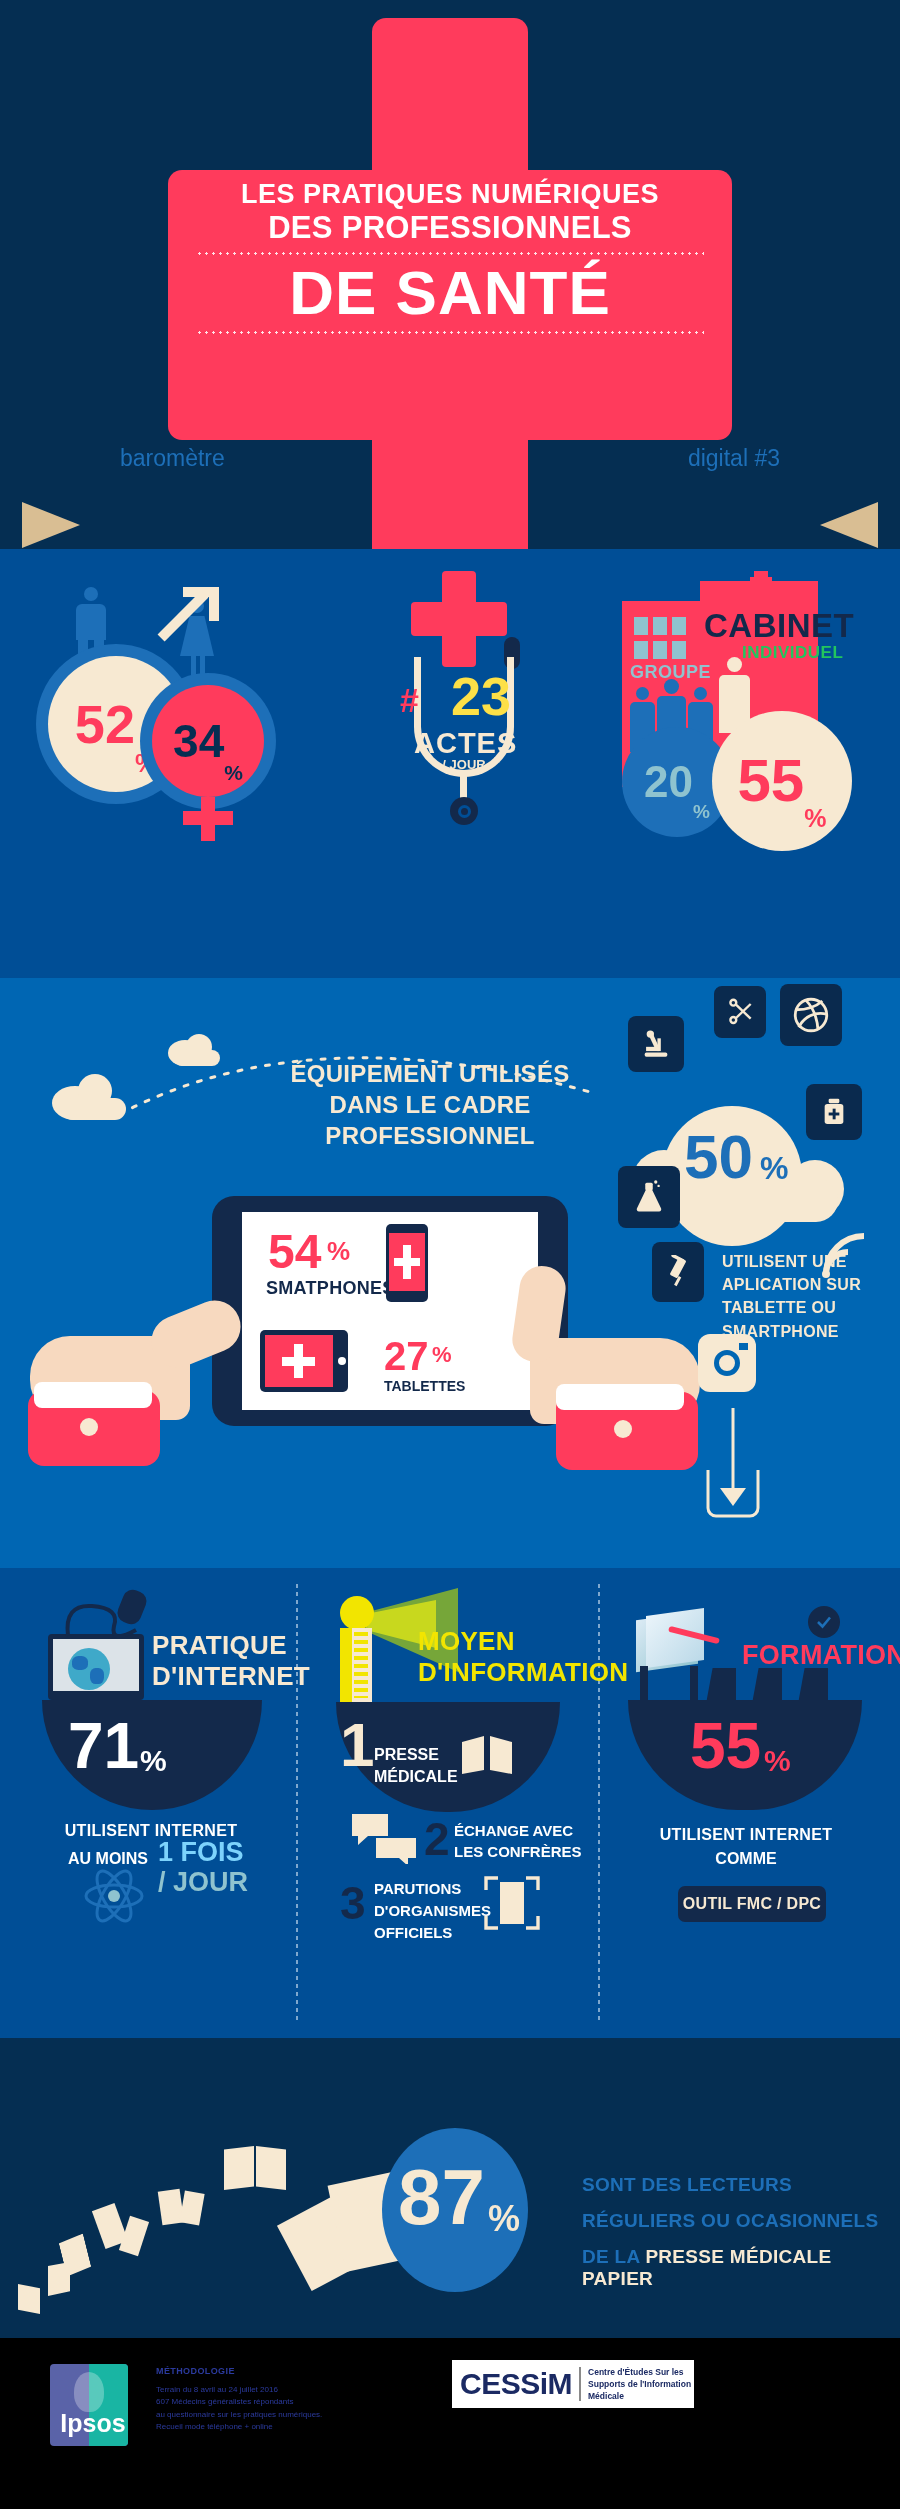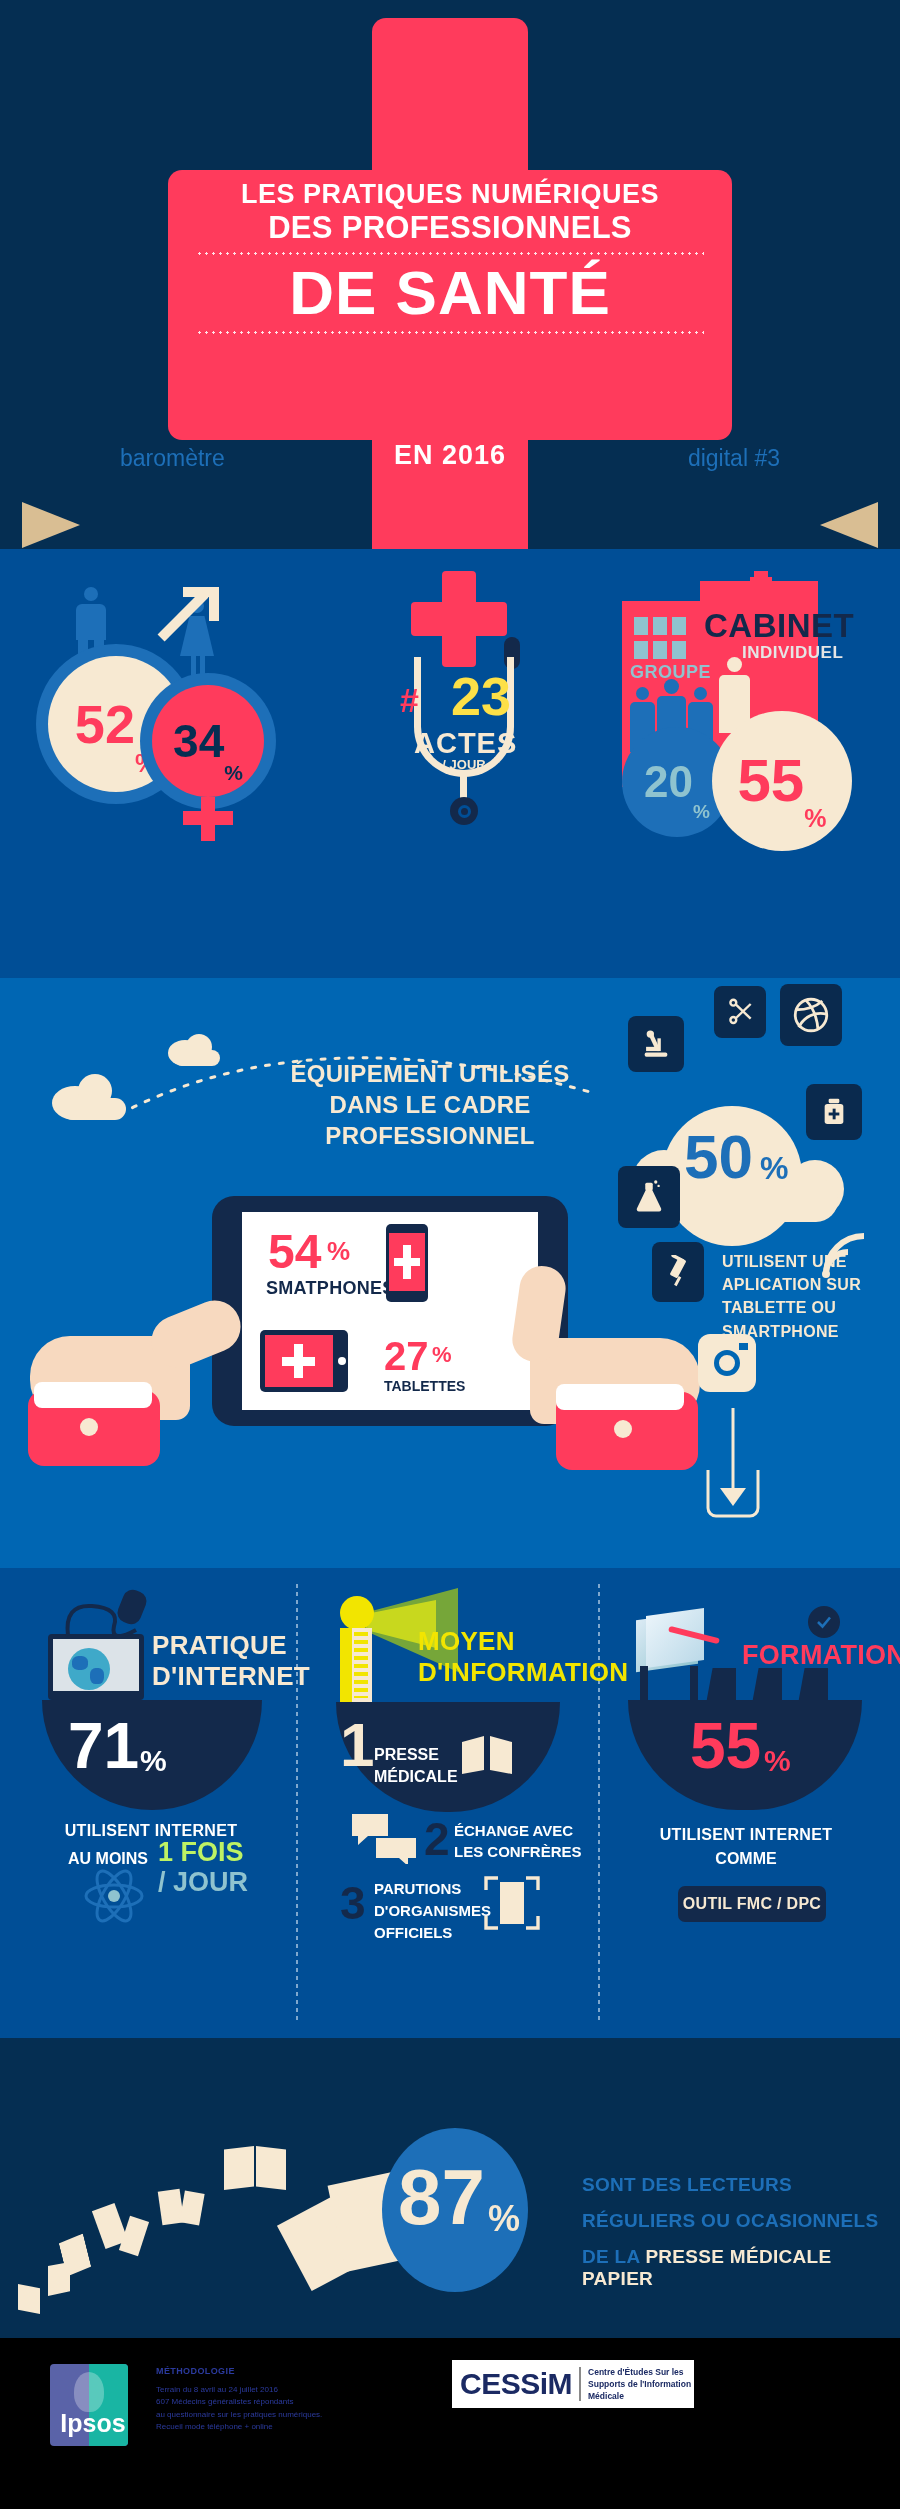--- a/index.html
+++ b/index.html
@@ -78,21 +78,20 @@
   <div class="cross-v"></div>
   <div class="cross-h"></div>
   <div class="hdr-txt">
     <div class="h-l1">LES PRATIQUES NUMÉRIQUES</div>
     <div class="h-l2">DES PROFESSIONNELS</div>
     <div class="dotline"></div>
     <div class="h-l3">DE SANTÉ</div>
     <div class="dotline"></div>
   </div>
   <div class="h-baro">baromètre</div>
-  <div class="h-en">EN 2016</div>
   <div class="h-dig">digital #3</div>
   <div class="ribbon-wrap">
     <div class="rib-tail-l"></div>
     <div class="rib-tail-r"></div>
   </div>
 </div>
 
 <div id="sec1">
 
   <div>
@@ -147,21 +146,21 @@
     <div class="bld" style="left:750px;top:28px;width:22px;height:10px;"></div>
     <div class="win" style="left:634px;top:68px;width:14px;height:18px;"></div>
     <div class="win" style="left:653px;top:68px;width:14px;height:18px;"></div>
     <div class="win" style="left:672px;top:68px;width:14px;height:18px;"></div>
     <div class="win" style="left:634px;top:92px;width:14px;height:18px;"></div>
     <div class="win" style="left:653px;top:92px;width:14px;height:18px;"></div>
     <div class="win" style="left:672px;top:92px;width:14px;height:18px;"></div>
 
     <div style="position:absolute;left:630px;top:113px;color:#8FC3CF;font-size:18px;font-weight:bold;letter-spacing:.5px;">GROUPE</div>
     <div style="position:absolute;left:704px;top:58px;color:#13294B;font-size:33px;font-weight:bold;letter-spacing:.5px;">CABINET</div>
-    <div style="position:absolute;left:742px;top:94px;color:#e5e5e5;font-size:17px;font-weight:bold;letter-spacing:.5px;">INDIVIDUEL</div>
+    <div style="position:absolute;left:742px;top:94px;color:#22c55e;font-size:17px;font-weight:bold;letter-spacing:.5px;">INDIVIDUEL</div>
 
     <div style="position:absolute;left:636px;top:138px;width:13px;height:13px;border-radius:50%;background:#1D6FB8;"></div>
     <div style="position:absolute;left:630px;top:153px;width:25px;height:50px;background:#1D6FB8;border-radius:5px 5px 0 0;"></div>
     <div style="position:absolute;left:664px;top:130px;width:15px;height:15px;border-radius:50%;background:#1D6FB8;"></div>
     <div style="position:absolute;left:657px;top:147px;width:29px;height:58px;background:#1D6FB8;border-radius:5px 5px 0 0;"></div>
     <div style="position:absolute;left:694px;top:138px;width:13px;height:13px;border-radius:50%;background:#1D6FB8;"></div>
     <div style="position:absolute;left:688px;top:153px;width:25px;height:50px;background:#1D6FB8;border-radius:5px 5px 0 0;"></div>
     <div style="position:absolute;left:727px;top:108px;width:15px;height:15px;border-radius:50%;background:#F7E9D2;"></div>
     <div style="position:absolute;left:719px;top:126px;width:31px;height:58px;background:#F7E9D2;border-radius:5px 5px 0 0;"></div>
 
@@ -328,21 +327,21 @@
       <div>PRATIQUE</div>
       <div>D'INTERNET</div>
     </div>
 
     <div class="bowl" style="left:42px;top:132px;width:220px;height:110px;"></div>
     <div style="position:absolute;left:68px;top:146px;color:#fff;font-size:64px;font-weight:bold;line-height:1;">71</div>
     <div style="position:absolute;left:140px;top:176px;color:#fff;font-size:30px;font-weight:bold;">%</div>
 
     <div style="position:absolute;left:46px;top:254px;width:210px;text-align:center;color:#fff;font-size:16px;font-weight:bold;letter-spacing:.3px;">UTILISENT INTERNET</div>
     <div style="position:absolute;left:68px;top:282px;color:#fff;font-size:16px;font-weight:bold;">AU MOINS</div>
-    <div style="position:absolute;left:158px;top:270px;color:#bef264;font-size:27px;font-weight:bold;line-height:1.1;">1 FOIS</div>
+    <div style="position:absolute;left:158px;top:270px;color:#7dd3fc;font-size:27px;font-weight:bold;line-height:1.1;">1 FOIS</div>
     <div style="position:absolute;left:158px;top:300px;color:#8FC3CF;font-size:27px;font-weight:bold;line-height:1.1;">/ JOUR</div>
     <svg style="position:absolute;left:82px;top:300px;" width="64" height="56">
       <ellipse cx="32" cy="28" rx="28" ry="11" fill="none" stroke="#1D6FB8" stroke-width="3"></ellipse>
       <ellipse cx="32" cy="28" rx="28" ry="11" fill="none" stroke="#1D6FB8" stroke-width="3" transform="rotate(60 32 28)"></ellipse>
       <ellipse cx="32" cy="28" rx="28" ry="11" fill="none" stroke="#1D6FB8" stroke-width="3" transform="rotate(120 32 28)"></ellipse>
       <circle cx="32" cy="28" r="6" fill="#8FC3CF"></circle>
     </svg>
   </div>
 
   <div>

